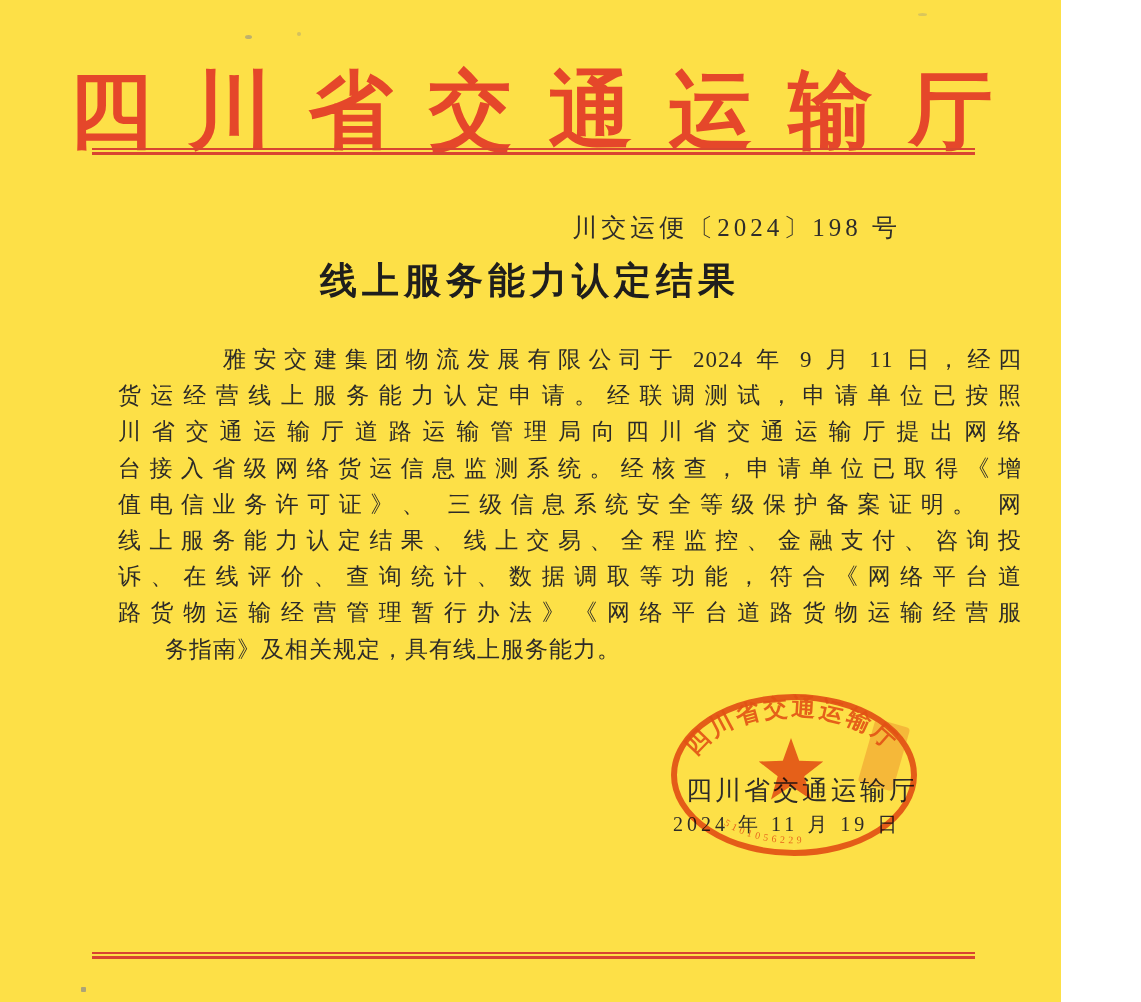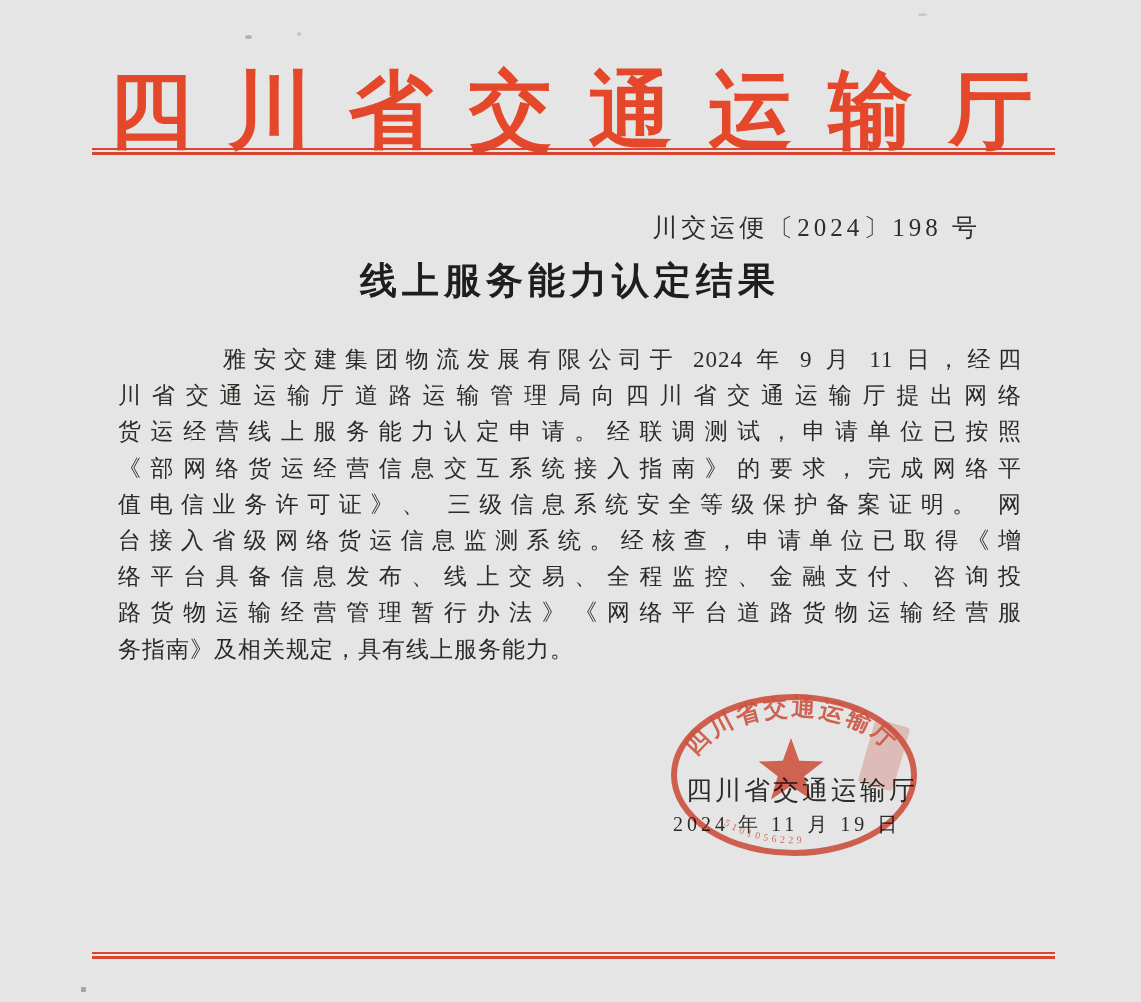--- a/index.html
+++ b/index.html
@@ -1,19 +1,19 @@
 <!DOCTYPE html>
 <html><head>
 <meta charset="utf-8">
 <style>
   html,body{margin:0;padding:0;background:#ffffff;}
   .page{
     position:relative;
-    width:1141px;height:1002px;
-    background:#e5e5e5;
+    width:1061px;height:1002px;
+    background:#fde047;
     overflow:hidden;
     font-family:"Liberation Serif","DejaVu Serif",serif;
   }
   
   .letterhead{
     position:absolute;top:54px;left:0;right:0;
     text-align:center;
     font-size:84px;font-weight:bold;
     color:#e5472a;
     letter-spacing:36px;
@@ -48,21 +48,21 @@
     font-size:23px;line-height:36.2px;
     color:#2d2b28;
   }
   .body-line{
     text-align:justify;
     text-align-last:justify;
     letter-spacing:1px;
     height:36.2px;overflow:visible;
   }
   .body-line.first{text-indent:105px;}
-  .body-line.last{text-align-last:left;}
+  .body-line.last{text-align-last:left;margin-left:47px;}
   
   .sign-org{
     position:absolute;top:773px;left:686px;
     font-size:26px;letter-spacing:3px;color:#2d2b28;
     z-index:1;white-space:nowrap;
   }
   .sign-date{
     position:absolute;top:811px;left:673px;
     font-size:20px;letter-spacing:4px;color:#2d2b28;
     z-index:1;white-space:nowrap;
@@ -98,26 +98,26 @@
     <span class="lh-inner">四川省交通运输厅</span>
   </div>
   <div class="rule rule-top"></div>
 
   <div class="doc-number">川交运便〔2024〕198 号</div>
 
   <div class="doc-title">线上服务能力认定结果</div>
 
   <div class="body-block">
     <div class="body-line first">雅安交建集团物流发展有限公司于 2024 年 9 月 11 日，经四</div>
+    <div class="body-line">货运经营线上服务能力认定申请。经联调测试，申请单位已按照</div>
     <div class="body-line">川省交通运输厅道路运输管理局向四川省交通运输厅提出网络</div>
-    <div class="body-line">货运经营线上服务能力认定申请。经联调测试，申请单位已按照</div>
-    <div class="body-line">《部网络货运经营信息交互系统接入指南》的要求，完成网络平</div>
+    <div class="body-line">台接入省级网络货运信息监测系统。经核查，申请单位已取得《增</div>
     <div class="body-line">值电信业务许可证》、 三级信息系统安全等级保护备案证明。 网</div>
-    <div class="body-line">台接入省级网络货运信息监测系统。经核查，申请单位已取得《增</div>
-    <div class="body-line">络平台具备信息发布、线上交易、全程监控、金融支付、咨询投</div>
+    <div class="body-line">线上服务能力认定结果、线上交易、全程监控、金融支付、咨询投</div>
+    <div class="body-line">诉、在线评价、查询统计、数据调取等功能，符合《网络平台道</div>
     <div class="body-line">路货物运输经营管理暂行办法》《网络平台道路货物运输经营服</div>
     <div class="body-line last">务指南》及相关规定，具有线上服务能力。</div>
   </div>
 
   <div class="sign-org">四川省交通运输厅</div>
   <div class="sign-date">2024 年 11 月 19 日</div>
 
   <svg class="seal" viewBox="0 0 256 172">
     <defs>
       <path id="seal-arc-top" d="M 26,76 A 104 63 0 0 1 230,76" fill="none"></path>

